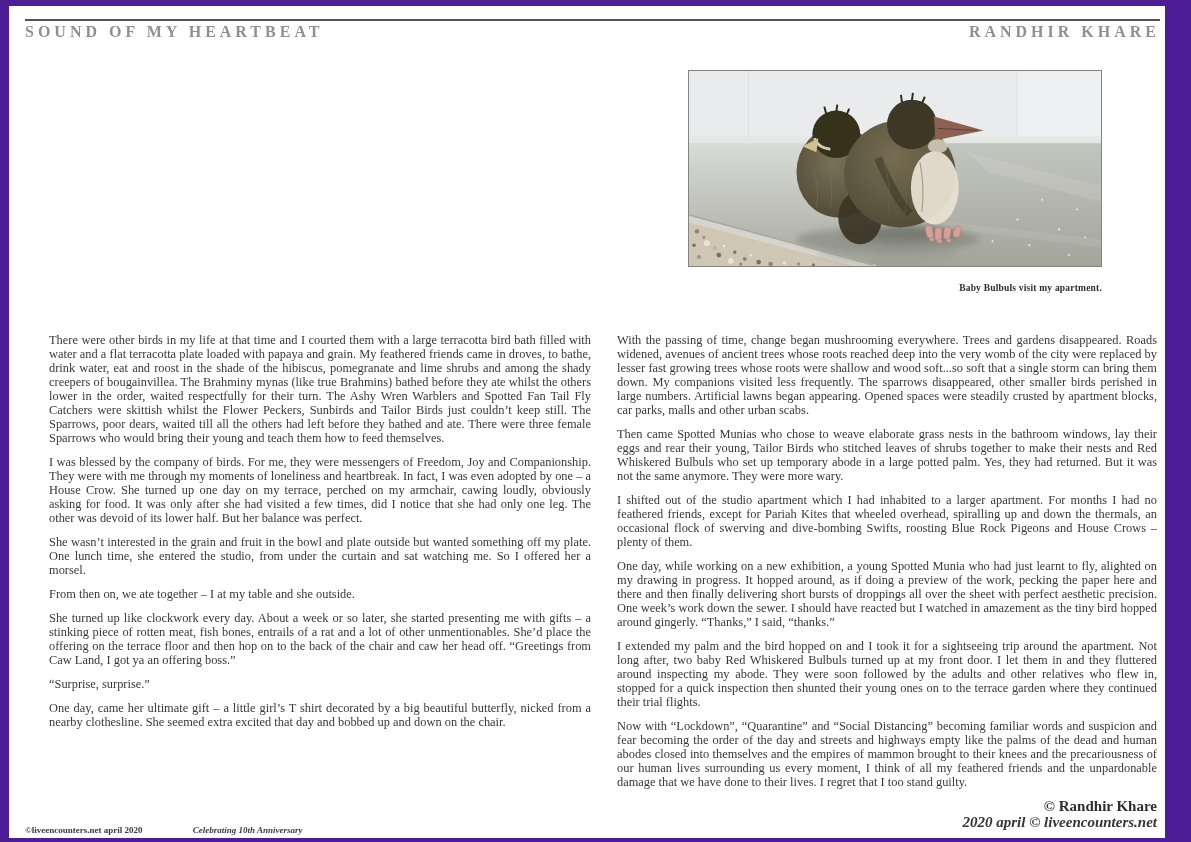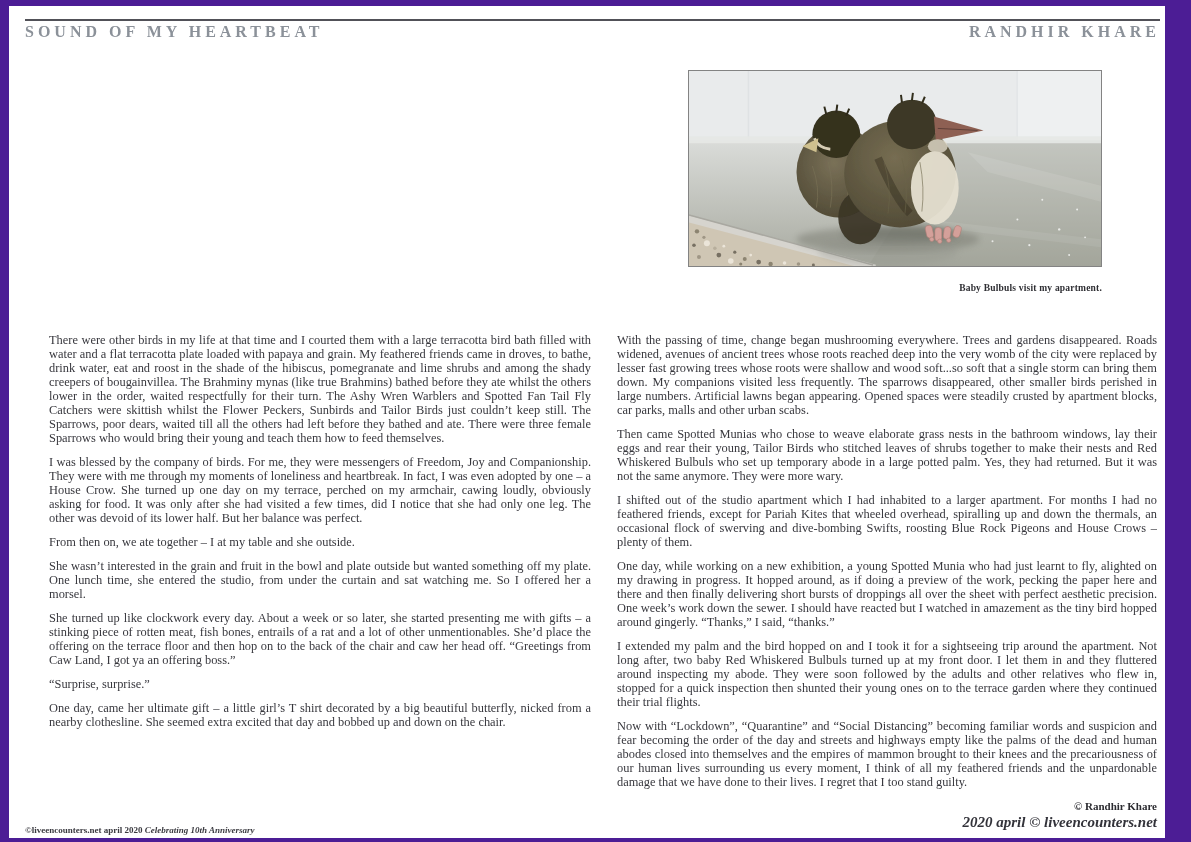--- a/index.html
+++ b/index.html
@@ -21,25 +21,25 @@
   .photo svg{display:block;width:100%;height:100%;}
   .caption{margin-top:16px;font-size:9.5px;font-weight:bold;color:#2e2e33;letter-spacing:.2px;text-align:right;}
 
   
   .col{position:absolute;top:327px;width:542px;font-size:12.4px;line-height:14px;
        text-align:justify;color:#37373d;}
   .col-left{left:8px;margin-left:32px;}
   .col-right{left:608px;width:540px;}
   .col p{margin:0 0 10px 0;}
 
-  .sig{text-align:right;font-weight:bold;font-size:11px;color:#2d2d32;margin-top:1px;}
+  .sig{text-align:right;font-weight:bold;font-size:15px;color:#2d2d32;margin-top:1px;}
   .credit{text-align:right;font-weight:bold;font-size:15px;color:#33333a;margin-top:2px;font-style:italic;}
 
   .footer-left{position:absolute;left:16px;top:819px;font-size:9px;font-weight:bold;color:#3a3a40;}
-  .footer-left i{font-style:italic;}
+  .footer-left i{font-style:italic;margin-left:48px;}
 </style>
 </head>
 <body>
 
 <div class="frame">
   <div class="page">
 
     <div class="rule"></div>
     <div class="hdr-title">SOUND OF MY HEARTBEAT</div>
     <div class="hdr-author">RANDHIR KHARE</div>
@@ -150,22 +150,22 @@
               <circle cx="398" cy="168" r="0.9"></circle>
           </g>
         </svg>
       </div>
       <figcaption class="caption">Baby Bulbuls visit my apartment.</figcaption>
     </figure>
 
     <div class="col col-left">
         <p class="para">There were other birds in my life at that time and I courted them with a large terracotta bird bath filled with water and a flat terracotta plate loaded with papaya and grain. My feathered friends came in droves, to bathe, drink water, eat and roost in the shade of the hibiscus, pomegranate and lime shrubs and among the shady creepers of bougainvillea. The Brahminy mynas (like true Brahmins) bathed before they ate whilst the others lower in the order, waited respectfully for their turn. The Ashy Wren Warblers and Spotted Fan Tail Fly Catchers were skittish whilst the Flower Peckers, Sunbirds and Tailor Birds just couldn’t keep still. The Sparrows, poor dears, waited till all the others had left before they bathed and ate. There were three female Sparrows who would bring their young and teach them how to feed themselves.</p>
         <p class="para">I was blessed by the company of birds. For me, they were messengers of Freedom, Joy and Companionship. They were with me through my moments of loneliness and heartbreak. In fact, I was even adopted by one – a House Crow. She turned up one day on my terrace, perched on my armchair, cawing loudly, obviously asking for food. It was only after she had visited a few times, did I notice that she had only one leg. The other was devoid of its lower half. But her balance was perfect.</p>
+        <p class="para">She wasn’t interested in the grain and fruit in the bowl and plate outside but wanted something off my plate. One lunch time, she entered the studio, from under the curtain and sat watching me. So I offered her a morsel.</p>
         <p class="para">From then on, we ate together – I at my table and she outside.</p>
-        <p class="para">She wasn’t interested in the grain and fruit in the bowl and plate outside but wanted something off my plate. One lunch time, she entered the studio, from under the curtain and sat watching me. So I offered her a morsel.</p>
         <p class="para">She turned up like clockwork every day. About a week or so later, she started presenting me with gifts – a stinking piece of rotten meat, fish bones, entrails of a rat and a lot of other unmentionables. She’d place the offering on the terrace floor and then hop on to the back of the chair and caw her head off. “Greetings from Caw Land, I got ya an offering boss.”</p>
         <p class="para">“Surprise, surprise.”</p>
         <p class="para">One day, came her ultimate gift – a little girl’s T shirt decorated by a big beautiful butterfly, nicked from a nearby clothesline. She seemed extra excited that day and bobbed up and down on the chair.</p>
       </div>
 
     <div class="col col-right">
       <div>
           <p class="para">With the passing of time, change began mushrooming everywhere. Trees and gardens disappeared. Roads widened, avenues of ancient trees whose roots reached deep into the very womb of the city were replaced by lesser fast growing trees whose roots were shallow and wood soft...so soft that a single storm can bring them down. My companions visited less frequently. The sparrows disappeared, other smaller birds perished in large numbers. Artificial lawns began appearing. Opened spaces were steadily crusted by apartment blocks, car parks, malls and other urban scabs.</p>
           <p class="para">Then came Spotted Munias who chose to weave elaborate grass nests in the bathroom windows, lay their eggs and rear their young, Tailor Birds who stitched leaves of shrubs together to make their nests and Red Whiskered Bulbuls who set up temporary abode in a large potted palm. Yes, they had returned. But it was not the same anymore. They were more wary.</p>
           <p class="para">I shifted out of the studio apartment which I had inhabited to a larger apartment. For months I had no feathered friends, except for Pariah Kites that wheeled overhead, spiralling up and down the thermals, an occasional flock of swerving and dive-bombing Swifts, roosting Blue Rock Pigeons and House Crows – plenty of them.</p>

